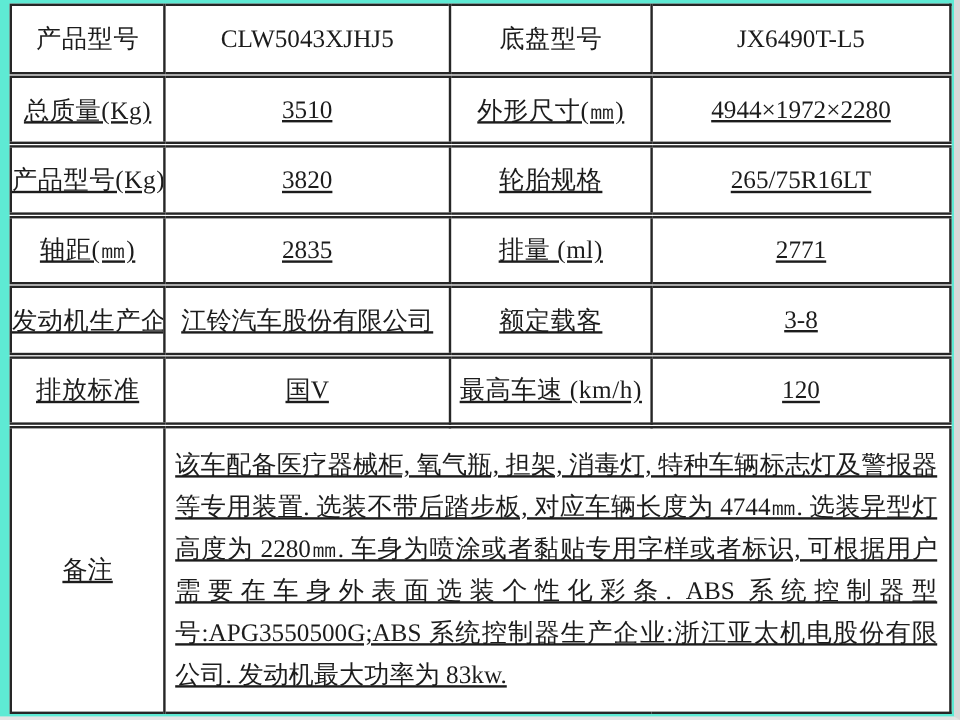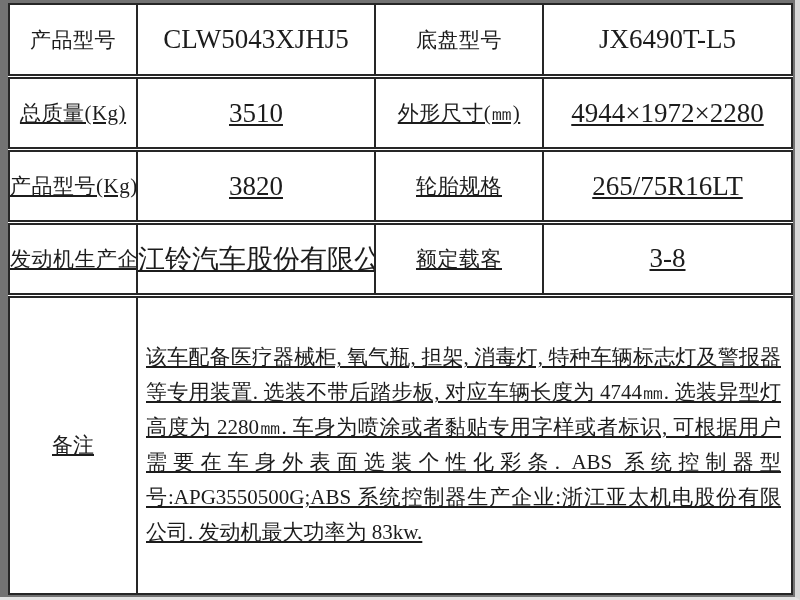--- a/index.html
+++ b/index.html
@@ -4,21 +4,21 @@
 <style>
   html, body {
     margin: 0;
     padding: 0;
     background: #ffffff;
   }
   .page {
     position: relative;
     width: 800px;
     height: 600px;
-    background: #737373;
+    background: #5eead4;
     overflow: hidden;
     font-family: "Liberation Serif", "DejaVu Serif", serif;
     color: #1c1c1c;
     box-sizing: border-box;
     border-right: 5px solid #d9d9d9;
     border-bottom: 3px solid #e4e4e4;
   }
   table.spec {
     position: absolute;
     left: 8px;
@@ -46,21 +46,21 @@
   tr.spec-row + tr td {
     border-top: 5px double #262626;
     text-decoration: underline;
   }
   td.label {
     font-size: 21px;
     letter-spacing: 0.5px;
     white-space: nowrap;
   }
   td.value {
-    font-size: 27px;
+    font-size: 21px;
     white-space: nowrap;
   }
   tr.remark-row { height: 207px; }
   td.remark-label {
     font-size: 21px;
   }
   td.remark-text {
     text-align: justify;
     vertical-align: middle;
     font-size: 21px;
@@ -92,24 +92,36 @@
         <td class="label">外形尺寸(㎜)</td>
         <td class="value">4944×1972×2280</td>
       </tr>
       <tr class="spec-row">
         <td class="label">产品型号(Kg)</td>
         <td class="value">3820</td>
         <td class="label">轮胎规格</td>
         <td class="value">265/75R16LT</td>
       </tr>
       <tr class="spec-row">
+        <td class="label">轴距(㎜)</td>
+        <td class="value">2835</td>
+        <td class="label">排量 (ml)</td>
+        <td class="value">2771</td>
+      </tr>
+      <tr class="spec-row">
         <td class="label">发动机生产企业</td>
         <td class="value">江铃汽车股份有限公司</td>
         <td class="label">额定载客</td>
         <td class="value">3-8</td>
+      </tr>
+      <tr class="spec-row">
+        <td class="label">排放标准</td>
+        <td class="value">国V</td>
+        <td class="label">最高车速 (km/h)</td>
+        <td class="value">120</td>
       </tr>
       <tr class="remark-row">
         <td class="remark-label">备注</td>
         <td class="remark-text" colspan="3">该车配备医疗器械柜, 氧气瓶, 担架, 消毒灯, 特种车辆标志灯及警报器等专用装置. 选装不带后踏步板, 对应车辆长度为 4744㎜. 选装异型灯高度为 2280㎜. 车身为喷涂或者黏贴专用字样或者标识, 可根据用户需要在车身外表面选装个性化彩条. ABS 系统控制器型号:APG3550500G;ABS 系统控制器生产企业:浙江亚太机电股份有限公司. 发动机最大功率为 83kw.</td>
       </tr>
     </tbody>
   </table>
 </div>
 
 </body></html>

